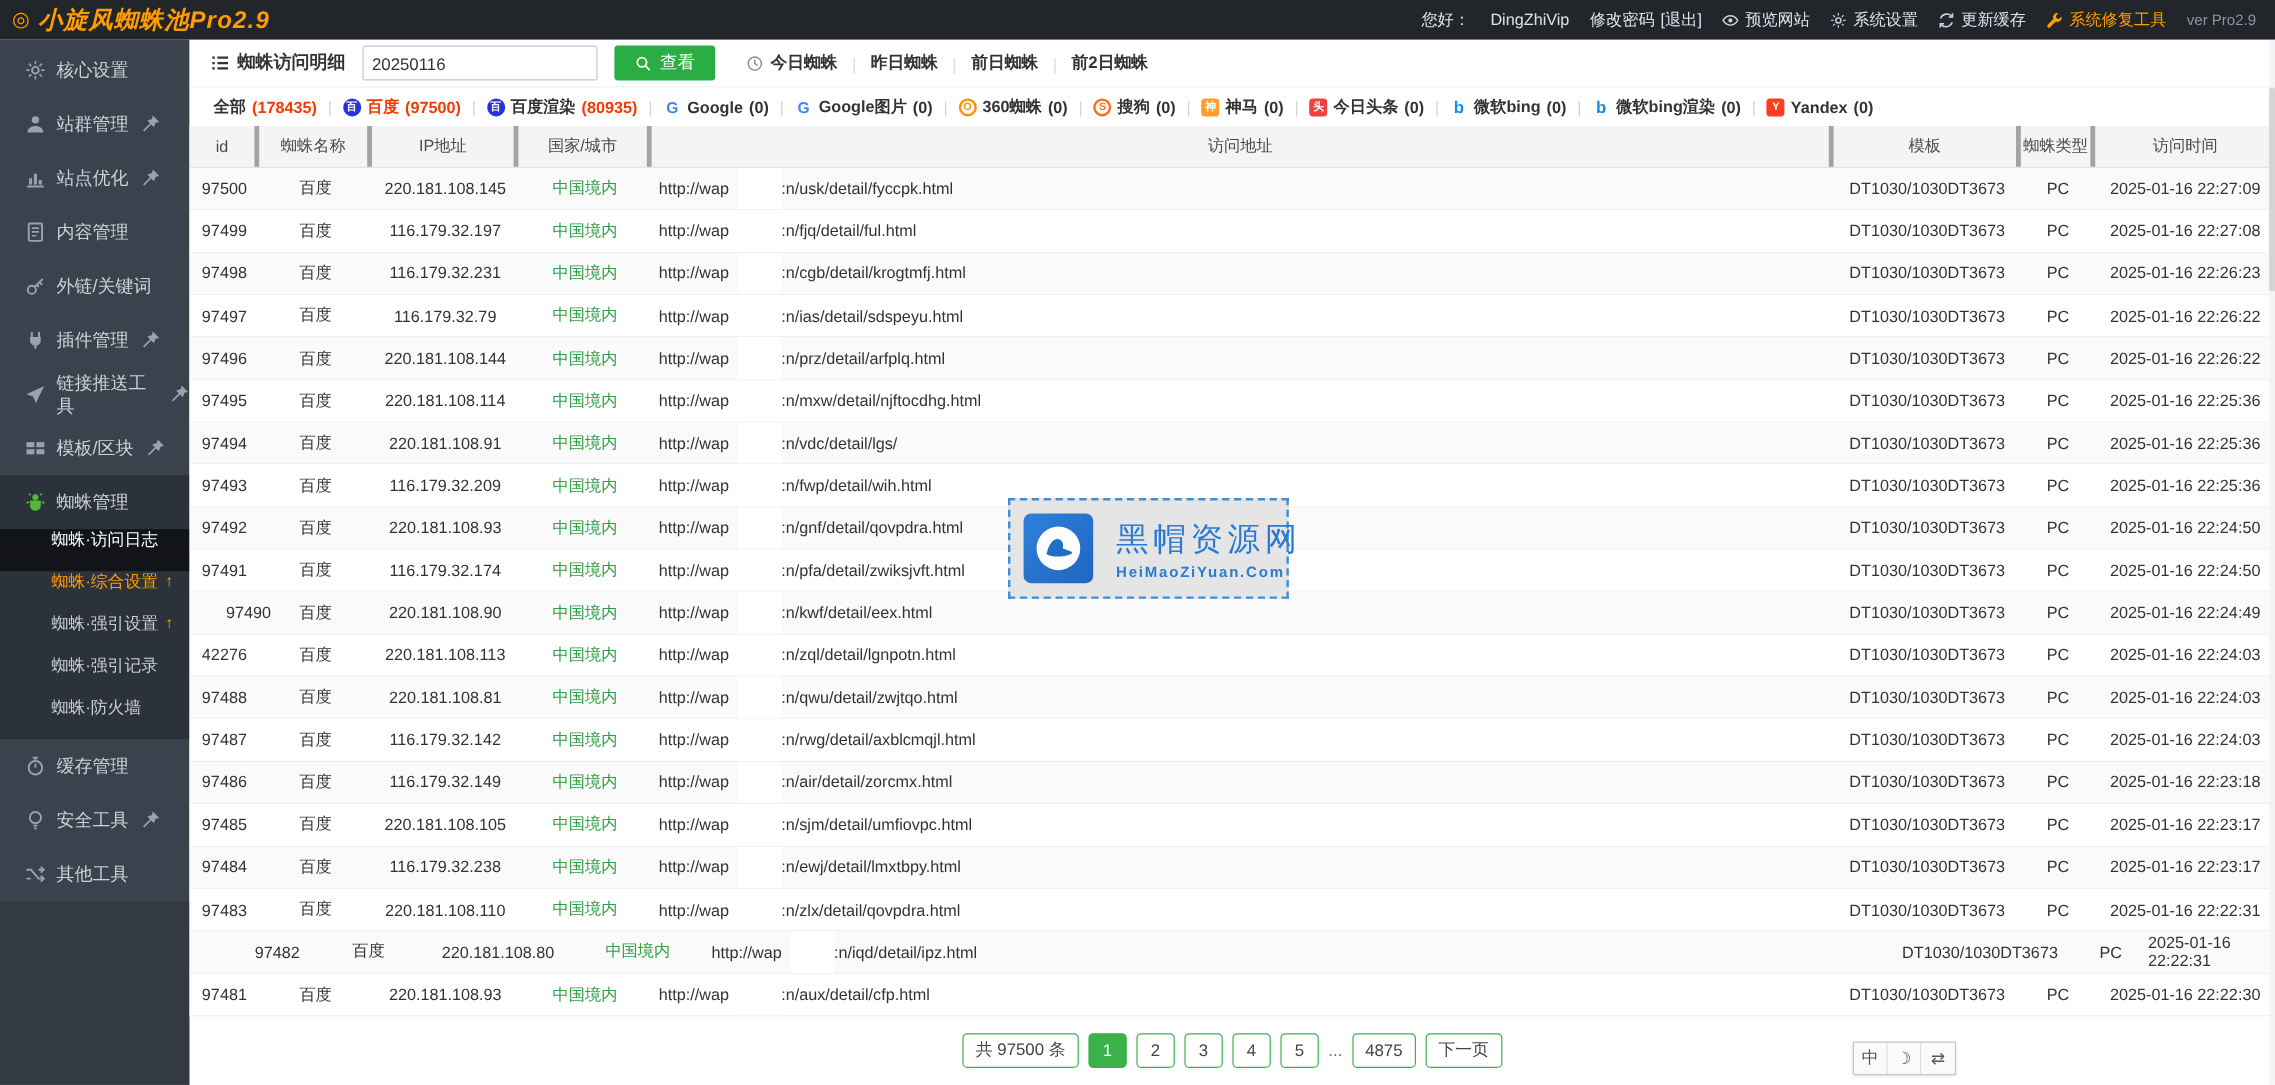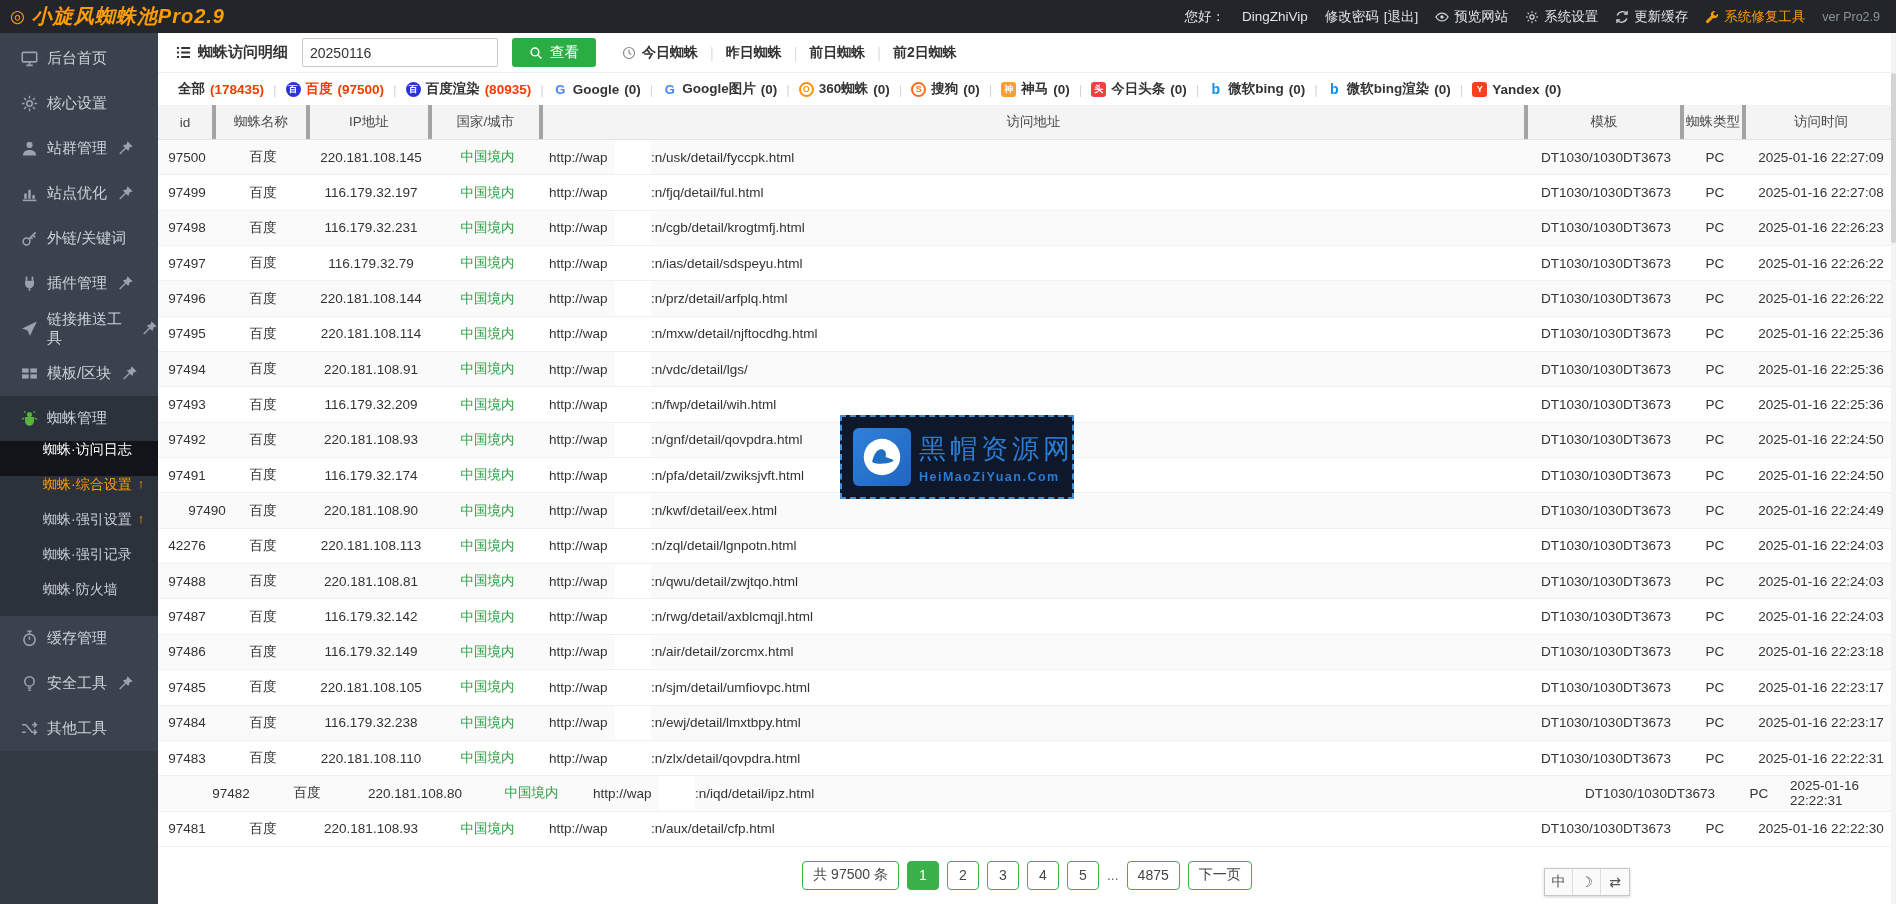--- a/index.html
+++ b/index.html
@@ -55,21 +55,21 @@
 .th{display:flex;align-items:center;justify-content:center;border-right:4px solid #a3a3a3;height:100%}
 .th:last-child{border-right:none}
 .trow{height:35.35px;display:flex;border-bottom:1px solid #f0f0f0;font-size:13.5px;color:#333;background:#fff}
 .tbody .trow:nth-child(odd){background:#fafafa}
 .td{display:flex;align-items:center;justify-content:center;height:100%}
 .td.url{justify-content:flex-start;position:relative;padding-left:6px}
 .url .redact{position:absolute;left:72px;top:0;width:36px;height:100%;background:#fff}
 .url .suffix{position:absolute;left:108px;white-space:nowrap}
 .region{color:#2f9e44}
 
-.wm{position:absolute;left:682px;top:310px;width:234px;height:84px;border:2px dashed #3f8fd8;background:#0f172a;display:flex;align-items:center;gap:8px;padding:0 11px;z-index:5}
+.wm{position:absolute;left:682px;top:310px;width:234px;height:84px;border:2px dashed #3f8fd8;background:#e5e5e5;display:flex;align-items:center;gap:19px;padding:0 11px;z-index:5}
 .wm-logo{width:58px;height:58px;background:linear-gradient(135deg,#2f80d9,#1f66c0);border-radius:6px;display:flex;align-items:center;justify-content:center;flex:0 0 auto}
 .wm-logo svg{width:46px;height:46px}
 .wm-title{font-size:27px;color:#2a7bd2;letter-spacing:4px;white-space:nowrap}
 .wm-sub{font-size:12.5px;color:#2a7bd2;letter-spacing:1.5px;margin-top:3px;font-weight:bold}
 
 .pager{flex:1;display:flex;align-items:center;justify-content:center;gap:8px;font-size:14px;color:#444}
 .pg{height:29px;min-width:32px;padding:0 10px;border:1px solid #3bb14a;border-radius:4px;display:flex;align-items:center;justify-content:center;cursor:pointer;background:#fff;white-space:nowrap}
 .pg.active{background:#3bb14a;color:#fff}
 .pg.total{cursor:default}
 .dots{color:#666}
@@ -134,29 +134,20 @@
     <span class="version">ver Pro2.9</span>
   </div>
 </div>
 
 <div class="sidebar">
   <div style="height:3px;flex:0 0 auto"></div>
   <div id="side-menu-top">
       <div class="side-item">
         <span class="icn">
           <svg viewBox="0 0 16 16">
-            <rect x="1.2" y="2.2" width="13.6" height="9" rx="1" fill="none" stroke="currentColor" stroke-width="1.5"></rect>
-            <path d="M5 14.5h6M8 11.5v3" stroke="currentColor" stroke-width="1.5" fill="none"></path>
-          </svg>
-        </span>
-        <span>后台首页</span>
-      </div>
-      <div class="side-item">
-        <span class="icn">
-          <svg viewBox="0 0 16 16">
             <circle cx="8" cy="8" r="2.6" fill="none" stroke="currentColor" stroke-width="1.5"></circle>
             <path d="M8 .8v2.6M8 12.6v2.6M.8 8h2.6M12.6 8h2.6M2.9 2.9l1.9 1.9M11.2 11.2l1.9 1.9M13.1 2.9l-1.9 1.9M4.8 11.2l-1.9 1.9" stroke="currentColor" stroke-width="1.3" fill="none"></path>
           </svg>
         </span>
         <span>核心设置</span>
       </div>
       <div class="side-item">
         <span class="icn">
           <svg viewBox="0 0 16 16">
             <circle cx="8" cy="4.6" r="2.9" fill="currentColor"></circle>
@@ -178,20 +169,29 @@
             <rect x="6.8" y="4.5" width="2.4" height="8.5" fill="currentColor"></rect>
             <rect x="10.6" y="9.5" width="2.4" height="3.5" fill="currentColor"></rect>
           </svg>
         </span>
         <span>站点优化</span>
         <span class="icn pin">
           <svg viewBox="0 0 16 16">
             <path d="M9.8 1.2l5 5-2.8.7-1.3 3.5-2.2-2.2L3 13.7l-.9-.9 5.5-5.5-2.2-2.2 3.7-1.1z" fill="currentColor"></path>
           </svg>
         </span>
+      </div>
+      <div class="side-item">
+        <span class="icn">
+          <svg viewBox="0 0 16 16">
+            <rect x="2.8" y="1.2" width="10.4" height="13.6" rx="1" fill="none" stroke="currentColor" stroke-width="1.5"></rect>
+            <path d="M5.2 4.8h5.6M5.2 7.8h5.6M5.2 10.8h3.6" stroke="currentColor" stroke-width="1.3"></path>
+          </svg>
+        </span>
+        <span>内容管理</span>
       </div>
       <div class="side-item">
         <span class="icn">
           <svg viewBox="0 0 16 16">
             <circle cx="5.2" cy="10.8" r="3.2" fill="none" stroke="currentColor" stroke-width="1.5"></circle>
             <path d="M7.6 8.4l6.2-6.2M11.2 4.8l2.2 2.2M9.2 6.8l1.6 1.6" stroke="currentColor" stroke-width="1.5" fill="none"></path>
           </svg>
         </span>
         <span>外链/关键词</span>
       </div>

